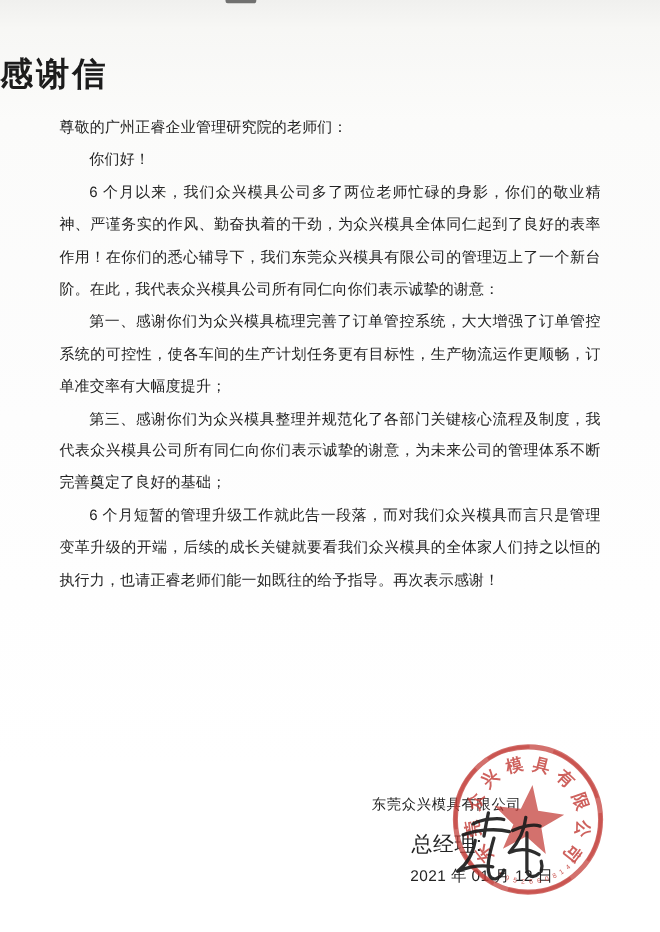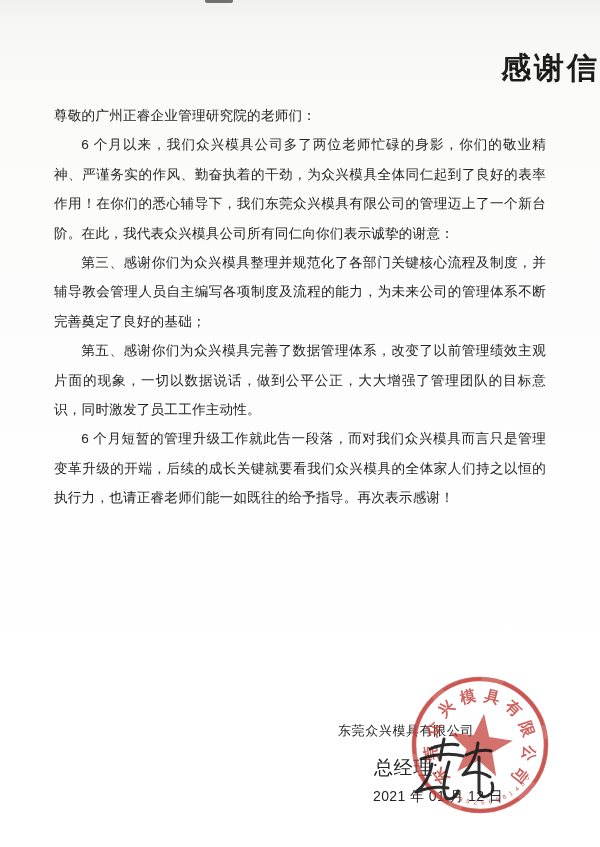--- a/index.html
+++ b/index.html
@@ -8,21 +8,21 @@
     background:linear-gradient(180deg,#f0f0ee 0px,#f7f7f5 26px,#fbfbfa 110px,#fdfdfd 380px,#ffffff 700px,#ffffff 100%);
     font-family:"Liberation Sans","DejaVu Sans",sans-serif;
     color:#222;
   }
   .scan-artifact{
     position:absolute;left:205px;top:0;width:28px;height:3px;
     background:#3a3a3a;opacity:.7;border-radius:0 0 2px 2px;
   }
   .title{
     position:absolute;left:0;top:50px;width:100%;
-    text-align:right;font-size:30px;line-height:36px;font-weight:bold;
+    text-align:left;font-size:30px;line-height:36px;font-weight:bold;
     letter-spacing:3px;color:#1c1c1c;margin:0;
   }
   .letter-body{position:absolute;left:54px;top:101px;width:492px;}
   .letter-body p{
     margin:0;text-indent:2em;font-size:13.6px;line-height:29.4px;
     text-align:justify;color:#242424;letter-spacing:.2px;
   }
   .letter-body p.salutation{text-indent:0;}
   .sig-company{position:absolute;left:338px;top:722px;font-size:13px;letter-spacing:.6px;color:#242424;font-family:Liberation Mono, monospace;}
   .sig-role{position:absolute;left:374px;top:755px;font-size:19px;letter-spacing:.6px;color:#242424;}
@@ -34,23 +34,24 @@
 <body>
 
 <div class="page">
 
   <div class="scan-artifact"></div>
 
   <h1 class="title">感谢信</h1>
 
   <div class="letter-body">
     <p class="salutation">尊敬的广州正睿企业管理研究院的老师们：</p>
+    <p>你们好！</p>
     <p>6 个月以来，我们众兴模具公司多了两位老师忙碌的身影，你们的敬业精神、严谨务实的作风、勤奋执着的干劲，为众兴模具全体同仁起到了良好的表率作用！在你们的悉心辅导下，我们东莞众兴模具有限公司的管理迈上了一个新台阶。在此，我代表众兴模具公司所有同仁向你们表示诚挚的谢意：</p>
-    <p>第三、感谢你们为众兴模具整理并规范化了各部门关键核心流程及制度，并辅导教会管理人员自主编写各项制度及流程的能力，为未来公司的管理体系不断完善奠定了良好的基础；</p>
-    <p>第五、感谢你们为众兴模具完善了数据管理体系，改变了以前管理绩效主观片面的现象，一切以数据说话，做到公平公正，大大增强了管理团队的目标意识，同时激发了员工工作主动性。</p>
+    <p>第一、感谢你们为众兴模具梳理完善了订单管控系统，大大增强了订单管控系统的可控性，使各车间的生产计划任务更有目标性，生产物流运作更顺畅，订单准交率有大幅度提升；</p>
+    <p>第三、感谢你们为众兴模具整理并规范化了各部门关键核心流程及制度，我代表众兴模具公司所有同仁向你们表示诚挚的谢意，为未来公司的管理体系不断完善奠定了良好的基础；</p>
     <p>6 个月短暂的管理升级工作就此告一段落，而对我们众兴模具而言只是管理变革升级的开端，后续的成长关键就要看我们众兴模具的全体家人们持之以恒的执行力，也请正睿老师们能一如既往的给予指导。再次表示感谢！</p>
   </div>
 
   <div class="sig-company">东莞众兴模具有限公司</div>
   <div class="sig-role">总经理:</div>
   <div class="sig-date">2021 年 01 月 12 日</div>
 
   <svg class="stamp-svg" id="stamp" viewBox="0 0 152 152">
       <circle cx="76" cy="76" r="66" fill="none" stroke="#c23a35" stroke-width="4.6" opacity="0.72"></circle>
       <circle cx="76" cy="76" r="66" fill="none" stroke="#c23a35" stroke-width="3" opacity="0.5" stroke-dasharray="40 22 60 14"></circle>

